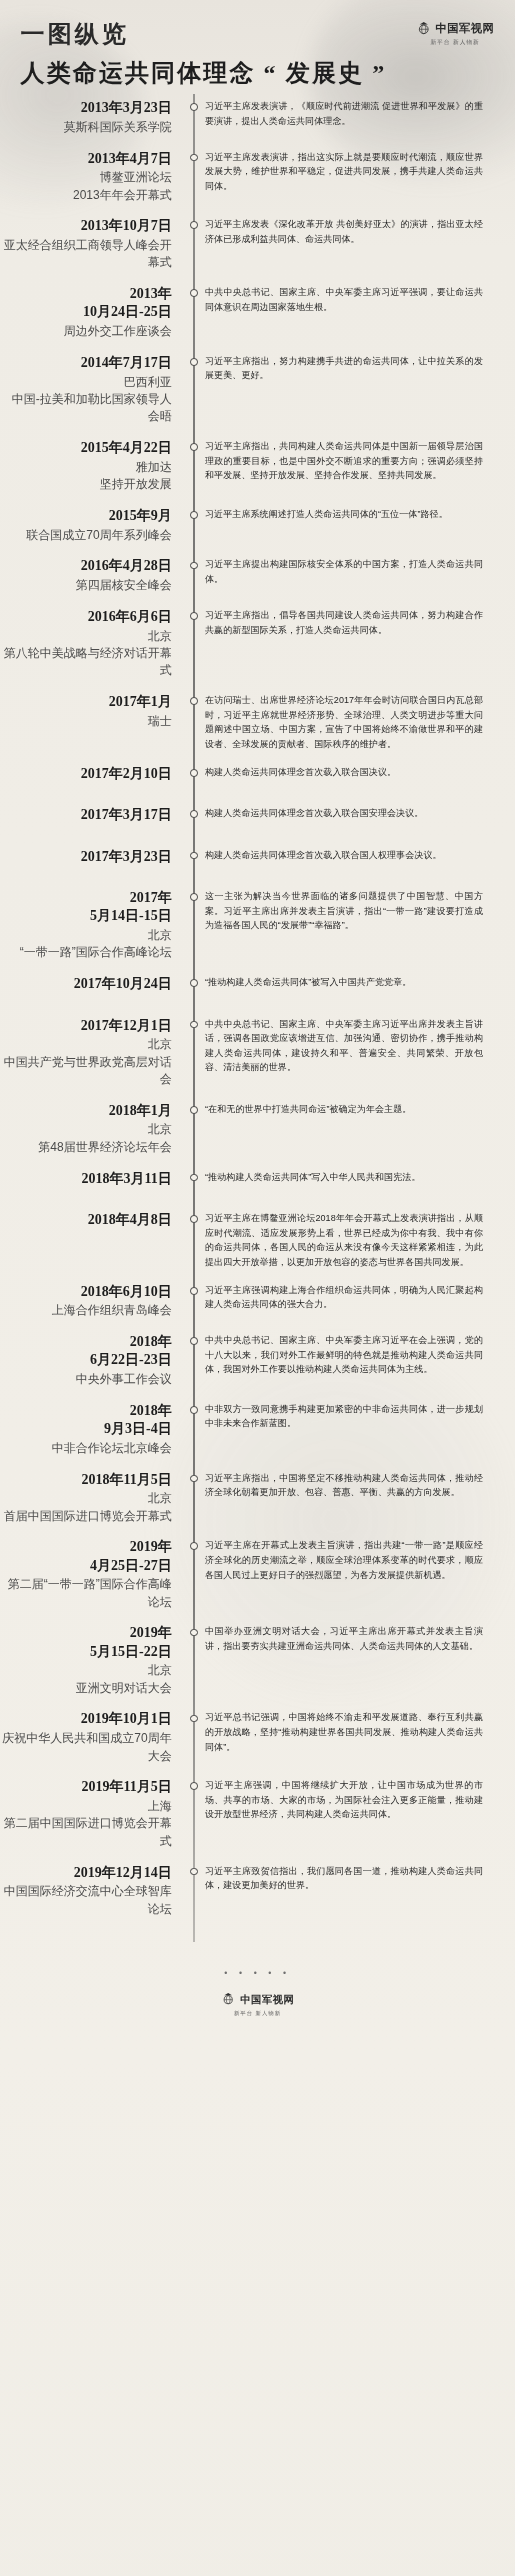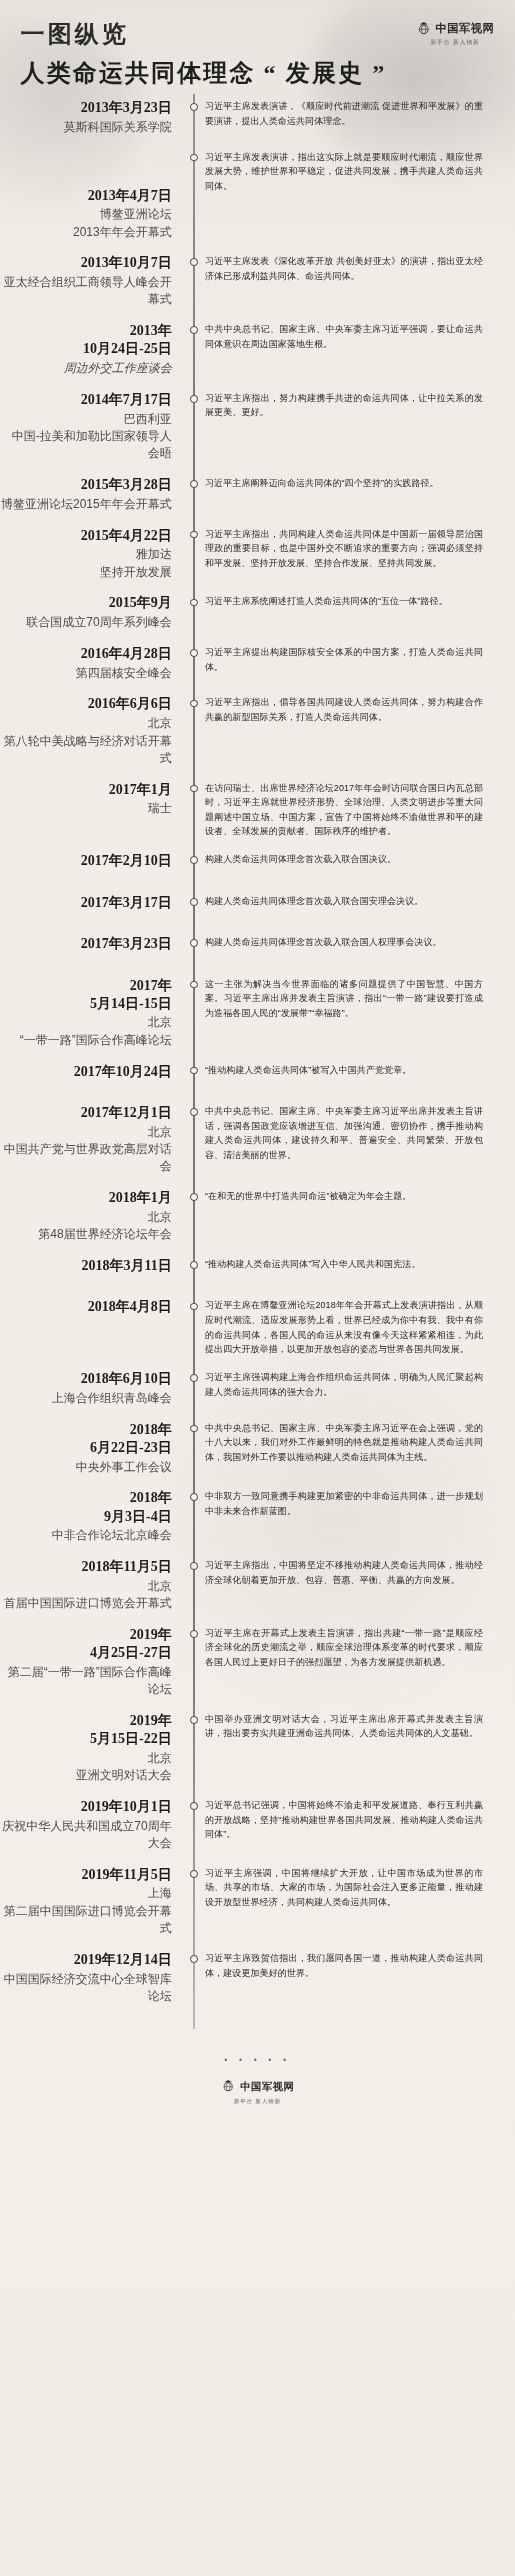--- a/index.html
+++ b/index.html
@@ -226,21 +226,21 @@
             <div class="date" style="white-space: pre-line;">2013年3月23日</div>
             <div class="place" style="white-space: pre-line;">莫斯科国际关系学院</div>
           </div>
           <span class="node"></span>
           <div class="right">
             <div class="desc">习近平主席发表演讲，《顺应时代前进潮流 促进世界和平发展》的重要演讲，提出人类命运共同体理念。</div>
           </div>
         </div>
         <div class="row">
           <div class="left">
-            <div class="date" style="white-space: pre-line; margin-top: 37px;">2013年4月7日</div>
+            <div class="date" style="white-space: pre-line;">2013年4月7日</div>
             <div class="place" style="white-space: pre-line;">博鳌亚洲论坛
 2013年年会开幕式</div>
           </div>
           <span class="node"></span>
           <div class="right">
             <div class="desc">习近平主席发表演讲，指出这实际上就是要顺应时代潮流，顺应世界发展大势，维护世界和平稳定，促进共同发展，携手共建人类命运共同体。</div>
           </div>
         </div>
         <div class="row">
           <div class="left">
@@ -249,46 +249,36 @@
           </div>
           <span class="node"></span>
           <div class="right">
             <div class="desc">习近平主席发表《深化改革开放 共创美好亚太》的演讲，指出亚太经济体已形成利益共同体、命运共同体。</div>
           </div>
         </div>
         <div class="row">
           <div class="left">
             <div class="date" style="white-space: pre-line;">2013年
 10月24日-25日</div>
-            <div class="place" style="white-space: pre-line; font-style: italic;">周边外交工作座谈会</div>
+            <div class="place" style="white-space: pre-line;">周边外交工作座谈会</div>
           </div>
           <span class="node"></span>
           <div class="right">
             <div class="desc">中共中央总书记、国家主席、中央军委主席习近平强调，要让命运共同体意识在周边国家落地生根。</div>
           </div>
         </div>
         <div class="row">
           <div class="left">
             <div class="date" style="white-space: pre-line;">2014年7月17日</div>
             <div class="place" style="white-space: pre-line;">巴西利亚
 中国-拉美和加勒比国家领导人会晤</div>
           </div>
           <span class="node"></span>
           <div class="right">
             <div class="desc">习近平主席指出，努力构建携手共进的命运共同体，让中拉关系的发展更美、更好。</div>
-          </div>
-        </div>
-        <div class="row">
-          <div class="left">
-            <div class="date" style="white-space: pre-line;">2015年3月28日</div>
-            <div class="place" style="white-space: pre-line;">博鳌亚洲论坛2015年年会开幕式</div>
-          </div>
-          <span class="node"></span>
-          <div class="right">
-            <div class="desc">习近平主席阐释迈向命运共同体的“四个坚持”的实践路径。</div>
           </div>
         </div>
         <div class="row">
           <div class="left">
             <div class="date" style="white-space: pre-line;">2015年4月22日</div>
             <div class="place" style="white-space: pre-line;">雅加达
 坚持开放发展</div>
           </div>
           <span class="node"></span>
           <div class="right">

